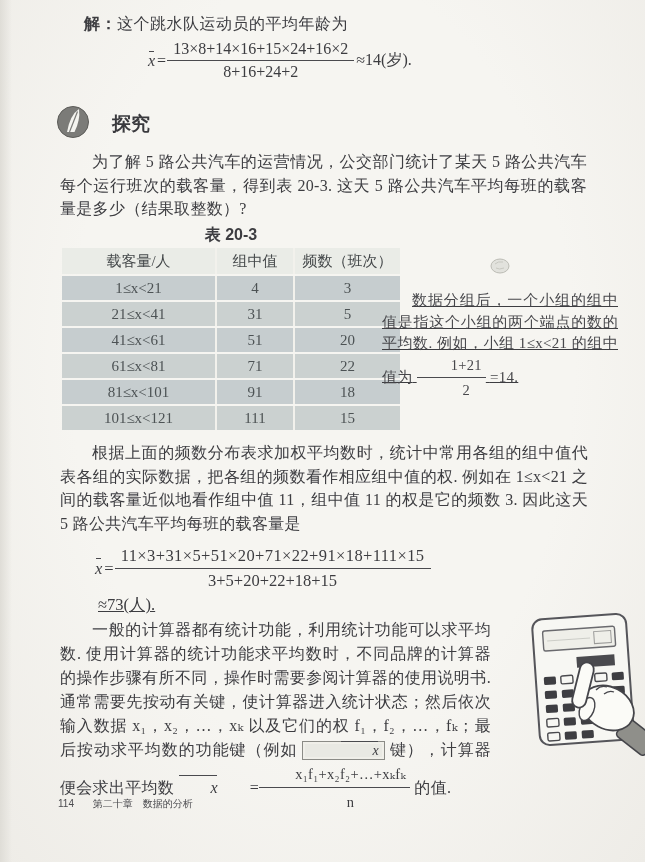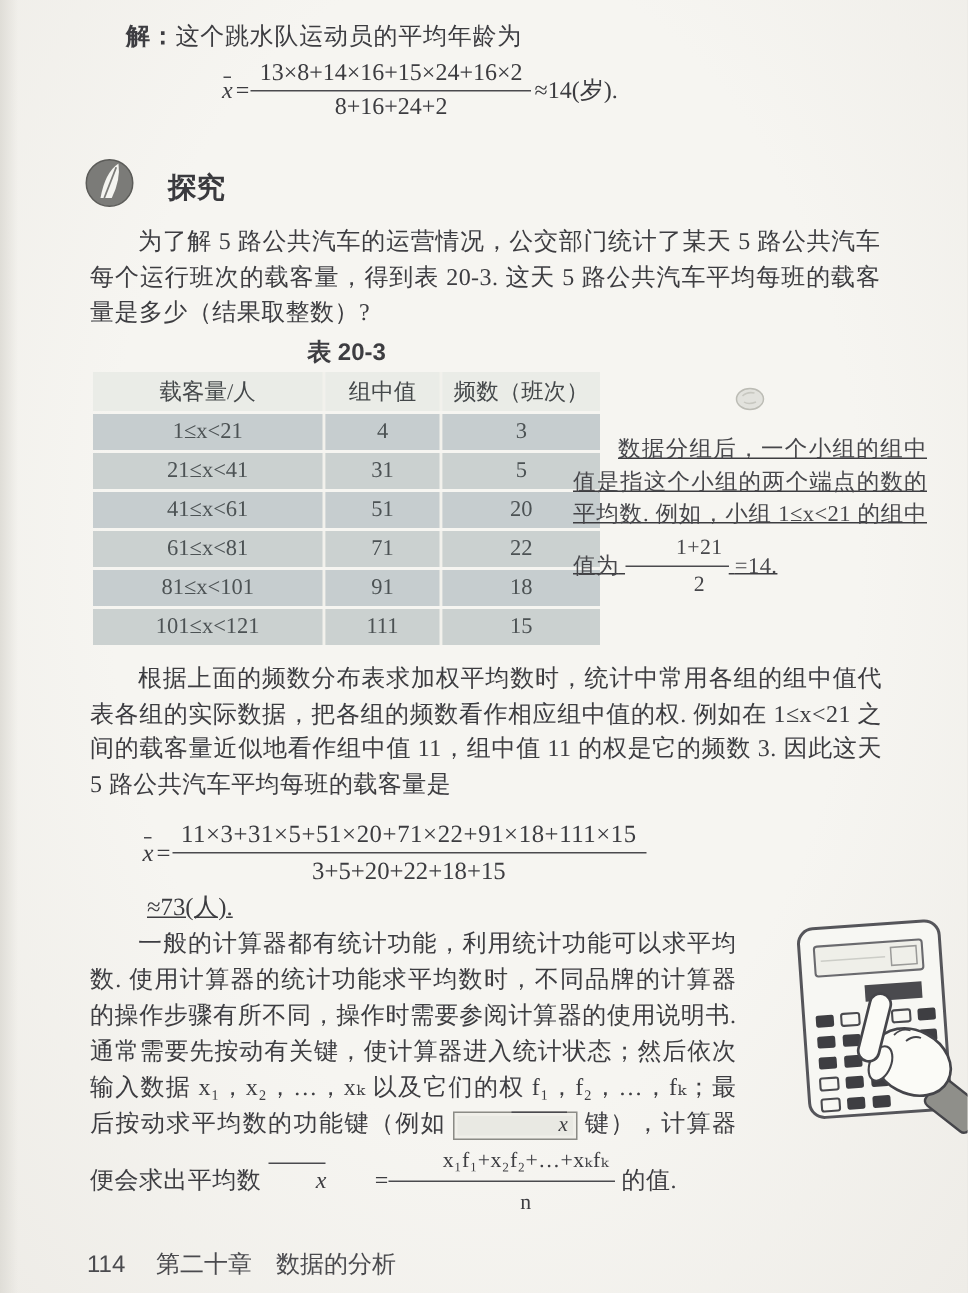--- a/index.html
+++ b/index.html
@@ -71,21 +71,21 @@
              text-align:justify;letter-spacing:.3px;margin-top:8px;}
 
   
   .float-spacer{float:right;width:97px;height:150px;}
   .calc-illus{position:absolute;left:428px;top:-8px;width:155px;height:155px;}
   .keybox{display:inline-block;border:1px solid #8b8b86;background:#e9e9e3;
           padding:0 5px;line-height:17px;font-size:14px;box-shadow:0 0 0 2px #f0efe9 inset;}
   .inline-formula{display:inline-flex;align-items:center;font-size:16px;}
 
   
-  .footer{top:833px;left:58px;font-size:16px;color:#4a4a4e;
+  .footer{top:797px;left:58px;font-size:10px;color:#4a4a4e;
           font-family:"Liberation Sans","DejaVu Sans",sans-serif;}
   .footer .chap{margin-left:16px;}
 </style>
 </head>
 <body>
 
 <div class="page">
 
   <div class="abs sol-line">
     <span class="sol-label">解：</span><span>这个跳水队运动员的平均年龄为</span>

